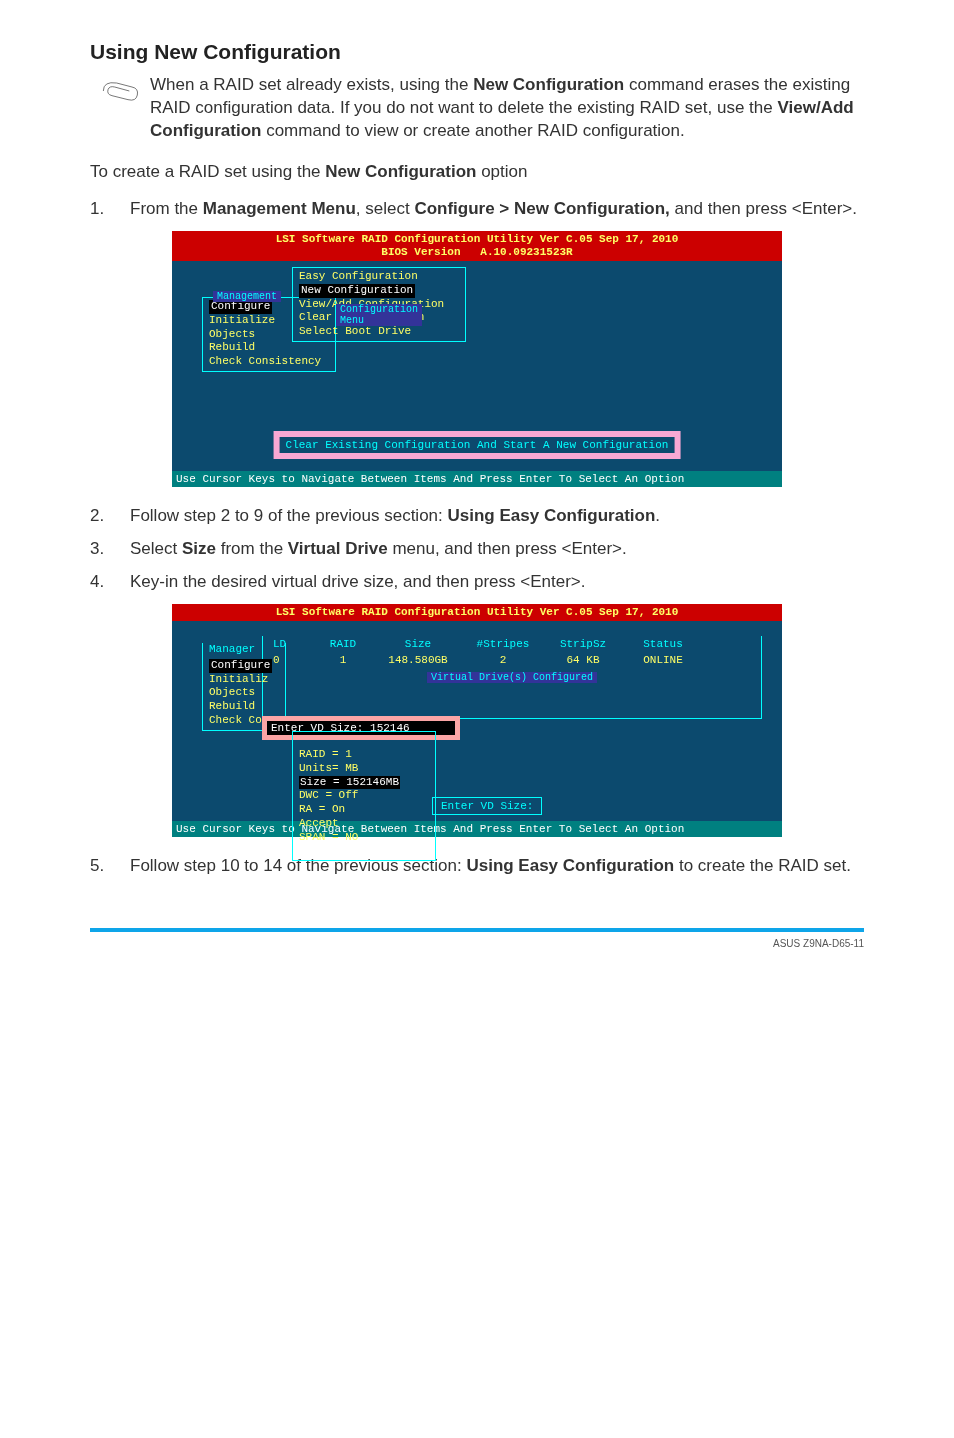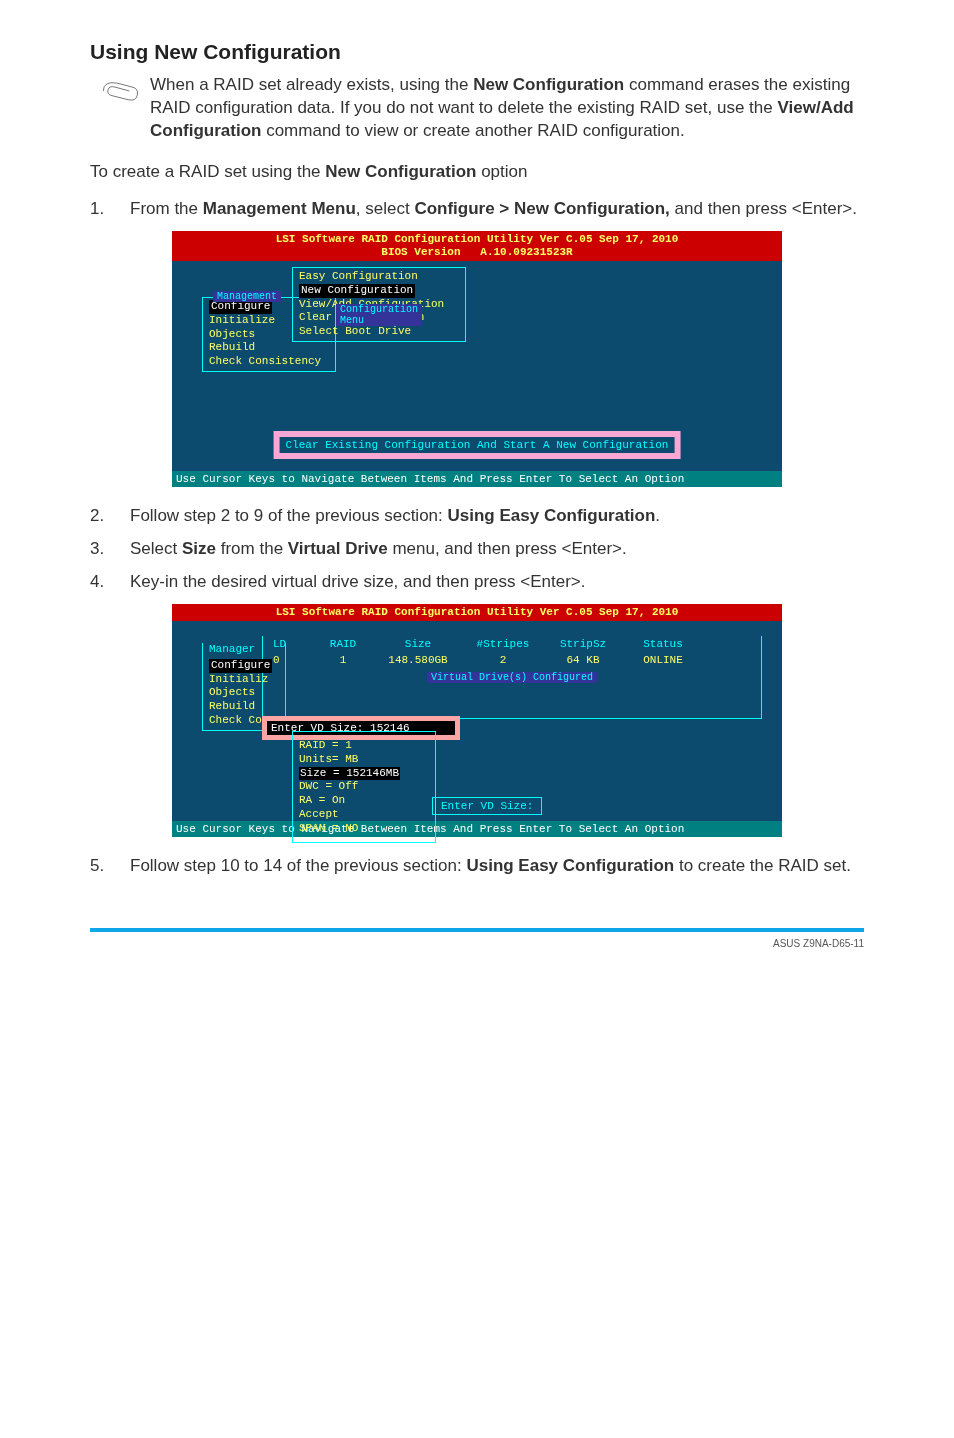--- a/index.html
+++ b/index.html
@@ -164,21 +164,21 @@
     border: 5px solid #fca5a5;
     background: #000000;
     color: #ffffff;
     padding: 1px 4px;
     font-size: 11px;
   }
   .drive-props {
     position: absolute;
     border: 1px solid #00ffff;
     left: 120px; top: 110px; width: 130px;
-    padding: 7px 6px;
+    padding: 16px 6px;
   }
   .drive-props .bios-item { color: #ffff66; }
   .highlight-field { background:#000000; color:#ffffff; padding: 0 1px; display:inline-block;}
   .prompt-box {
     position: absolute;
     border: 1px solid #00ffff;
     color: #00ffff;
     left: 260px;
     bottom: 6px;
     padding: 2px 8px;

